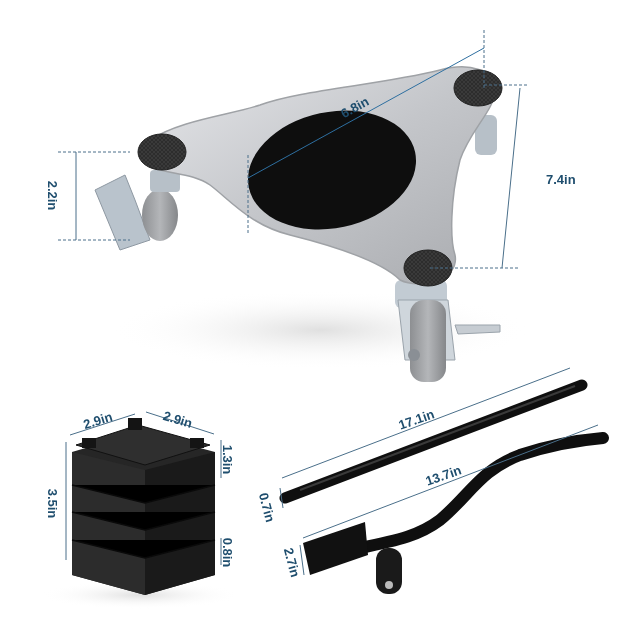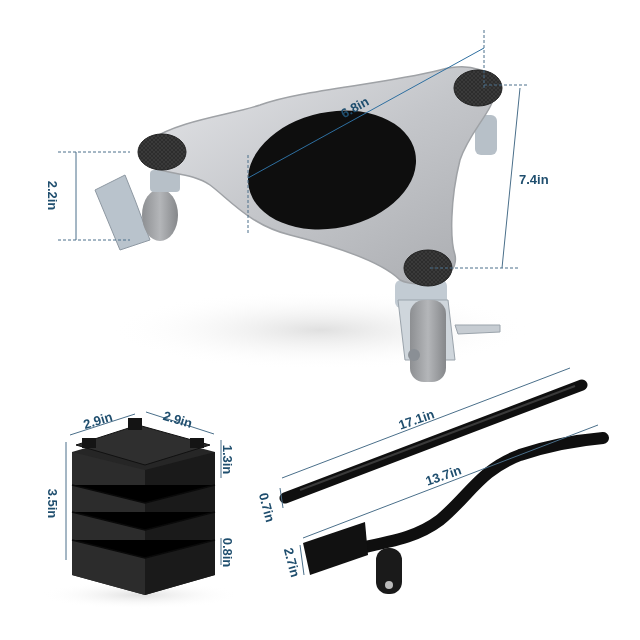--- a/index.html
+++ b/index.html
@@ -108,21 +108,21 @@
   <g stroke="#4a6f8a" stroke-width="1" fill="none">
     <line x1="282" y1="478" x2="570" y2="368"></line>
     <line x1="303" y1="538" x2="598" y2="425"></line>
     <line x1="280" y1="488" x2="283" y2="508"></line>
     <line x1="300" y1="545" x2="304" y2="575"></line>
   </g>
 </svg>
 
 <span class="dim-label" style="left:340px;top:100px;transform:rotate(-29deg);">6.8in</span>
 <span class="dim-label" style="left:38px;top:188px;transform:rotate(90deg);">2.2in</span>
-<span class="dim-label" style="left:519px;top:172px;text-align:right;">7.4in</span>
+<span class="dim-label" style="left:546px;top:172px;text-align:right;">7.4in</span>
 
 <span class="dim-label" style="left:83px;top:413px;transform:rotate(-17deg);">2.9in</span>
 <span class="dim-label" style="left:163px;top:412px;transform:rotate(17deg);">2.9in</span>
 <span class="dim-label" style="left:213px;top:452px;transform:rotate(90deg);">1.3in</span>
 <span class="dim-label" style="left:38px;top:496px;transform:rotate(90deg);">3.5in</span>
 <span class="dim-label" style="left:213px;top:545px;transform:rotate(90deg);">0.8in</span>
 
 <span class="dim-label" style="left:398px;top:412px;transform:rotate(-19deg);">17.1in</span>
 <span class="dim-label" style="left:252px;top:500px;transform:rotate(75deg);">0.7in</span>
 <span class="dim-label" style="left:425px;top:468px;transform:rotate(-19deg);">13.7in</span>

